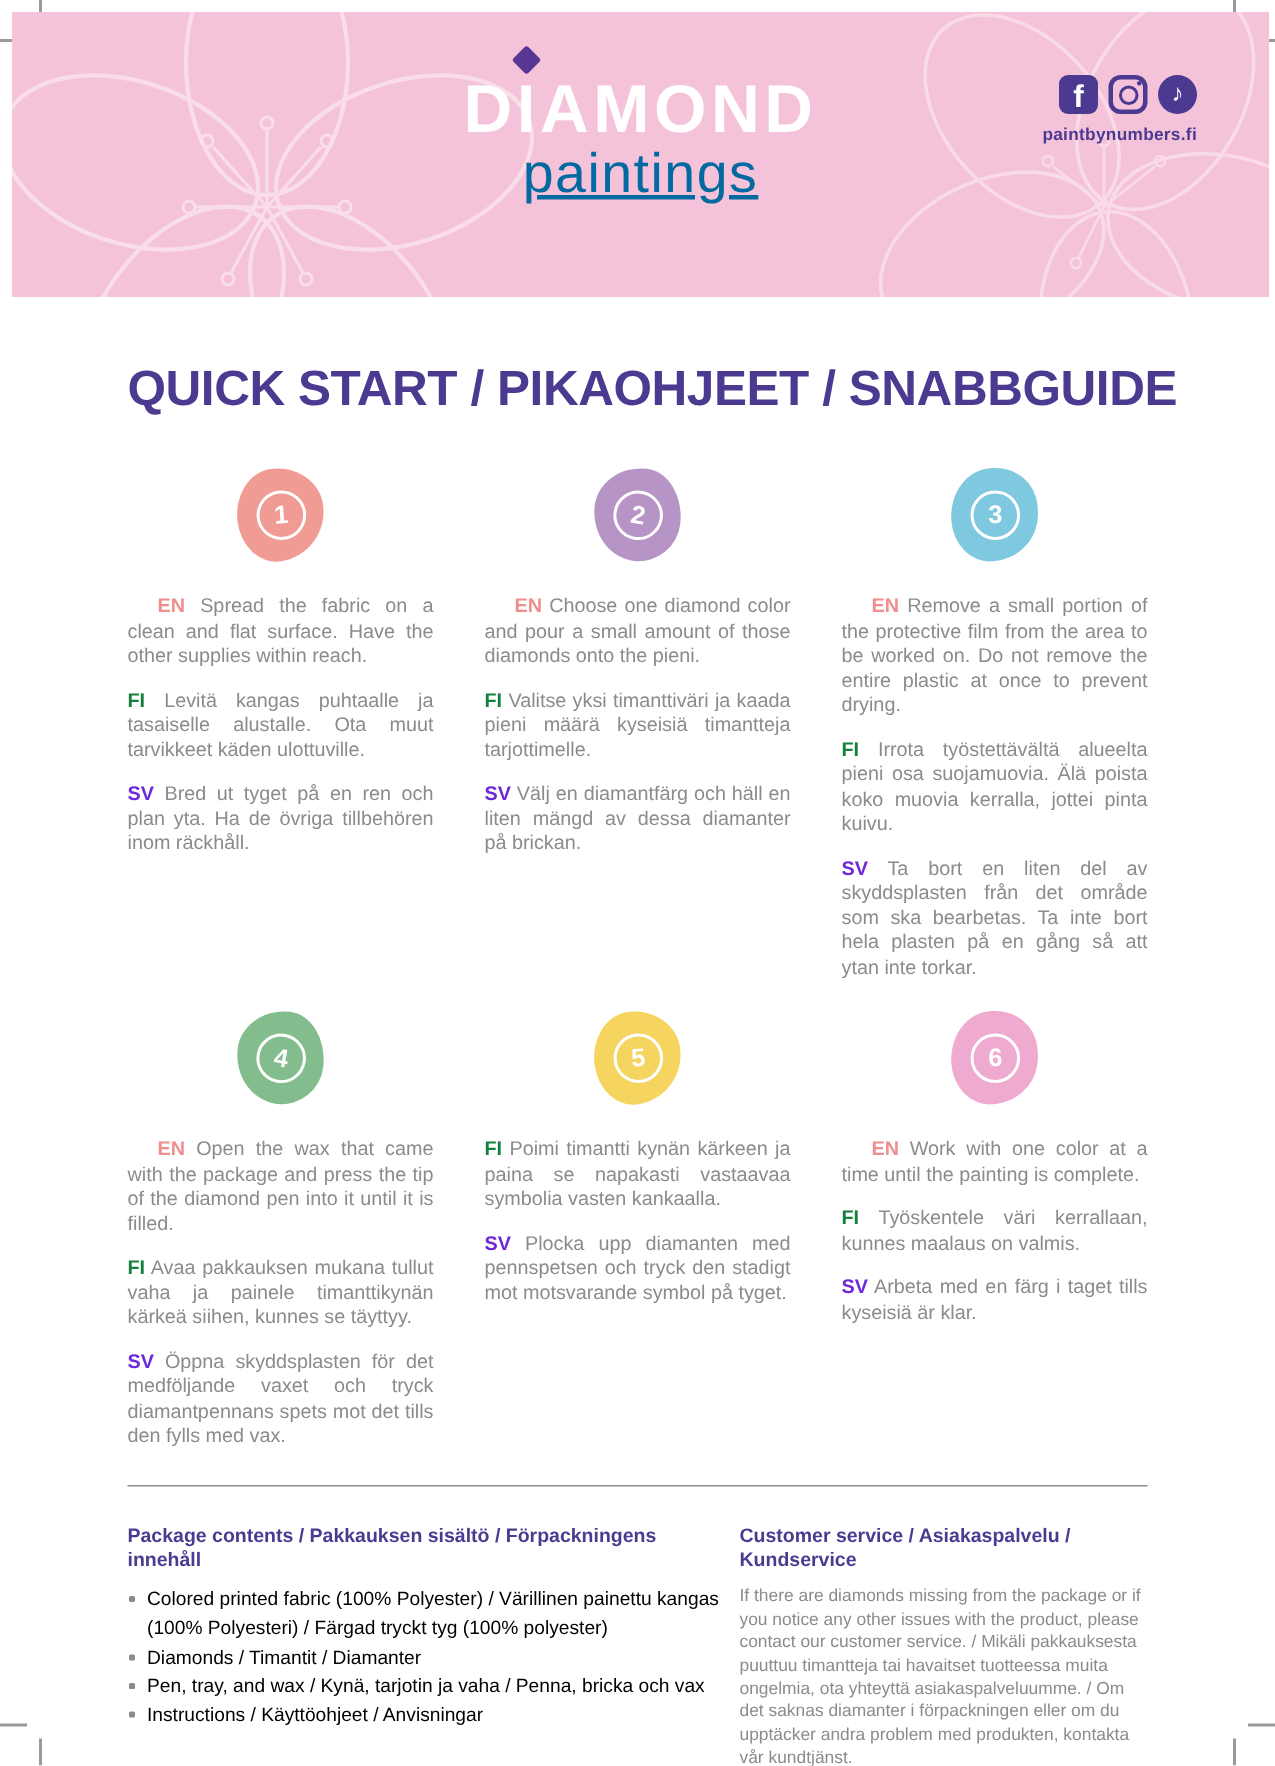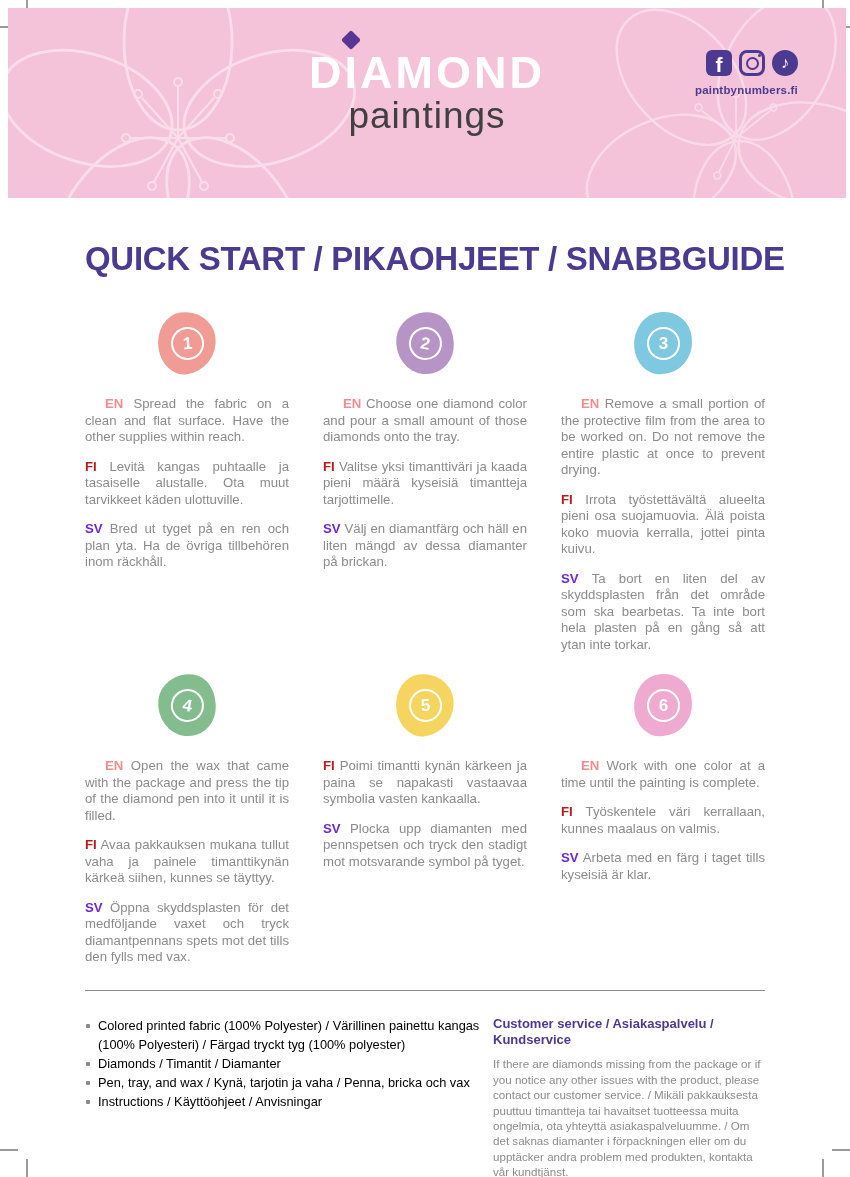--- a/index.html
+++ b/index.html
@@ -27,21 +27,21 @@
 
   .logo{position:absolute;left:50%;top:42px;transform:translateX(-50%);text-align:center;}
   .brand{
     position:relative;display:inline-block;color:#ffffff;font-weight:bold;
     font-size:45px;letter-spacing:3px;line-height:1;
   }
   .diamond-shape{
     position:absolute;left:18%;top:-17px;width:14px;height:14px;
     background:#5a3694;transform:translateX(-50%) rotate(45deg);border-radius:2px;
   }
-  .subtitle{color:#404040;font-size:37px;line-height:1.15;font-weight:500;letter-spacing:1px;}
+  .subtitle{color:#0369a1;font-size:37px;line-height:1.15;font-weight:500;letter-spacing:1px;text-decoration:underline;}
 
   .social{position:absolute;right:48px;top:42px;text-align:center;}
   .icons{display:flex;gap:7px;justify-content:flex-end;}
   .icon-fb{
     width:26px;height:26px;border-radius:6px;background:#4c3a91;color:#fff;
     font-weight:bold;font-size:21px;line-height:30px;text-align:center;overflow:hidden;
   }
   .icon-ig{width:26px;height:26px;border-radius:8px;border:3px solid #4c3a91;box-sizing:border-box;position:relative;}
   .icon-ig::before{
     content:"";position:absolute;left:50%;top:50%;width:9px;height:9px;margin:-6.5px 0 0 -6.5px;
@@ -69,21 +69,21 @@
   .blob-c{border-radius:50% 50% 56% 44% / 55% 45% 52% 48%;transform:rotate(-4deg);}
   .num-circle{
     width:29px;height:29px;border:2.5px solid #ffffff;border-radius:50%;
     display:flex;align-items:center;justify-content:center;
     color:#ffffff;font-weight:bold;font-size:17px;transform:rotate(4deg);
   }
   .para{margin:0 0 13px;color:#8b8b8b;font-size:13.2px;line-height:1.25;text-align:justify;}
   .para:last-child{margin-bottom:0;}
   .lbl{font-weight:bold;}
   .lbl-en{color:#f08d8d;padding-left:20px;}
-  .lbl-fi{color:#b91c1c;}
+  .lbl-fi{color:#15803d;}
   .lbl-sv{color:#6d28d9;}
 
   .divider{border:none;border-top:1px solid #8c8c8c;margin:24px 0 0;}
 
   .bottom{display:flex;margin-top:25px;}
   .bottom-left{width:400px;margin-right:8px;flex:none;}
   .bottom-right{flex:1;}
   .sec-heading{margin:0 0 7px;color:#4c3a91;font-size:13px;font-weight:bold;line-height:1.3;}
   .pack{list-style:none;margin:0;padding:0;color:#000000;font-size:12.8px;line-height:1.5;}
   .pack li{position:relative;padding-left:13px;}
@@ -178,21 +178,21 @@
       </div>
       <p class="para"><span class="lbl lbl-en">EN</span> <span>Spread the fabric on a clean and flat surface. Have the other supplies within reach.</span></p>
       <p class="para"><span class="lbl lbl-fi">FI</span> <span>Levitä kangas puhtaalle ja tasaiselle alustalle. Ota muut tarvikkeet käden ulottuville.</span></p>
       <p class="para"><span class="lbl lbl-sv">SV</span> <span>Bred ut tyget på en ren och plan yta. Ha de övriga tillbehören inom räckhåll.</span></p>
     </div>
 
     <div class="step">
       <div class="blob blob-b" style="background: rgb(183, 148, 198);">
         <div class="num-circle">2</div>
       </div>
-      <p class="para"><span class="lbl lbl-en">EN</span> <span>Choose one diamond color and pour a small amount of those diamonds onto the tray.</span></p>
+      <p class="para"><span class="lbl lbl-en">EN</span> <span>Choose one diamond color and pour a small amount of those diamonds onto the pieni.</span></p>
       <p class="para"><span class="lbl lbl-fi">FI</span> <span>Valitse yksi timanttiväri ja kaada pieni määrä kyseisiä timantteja tarjottimelle.</span></p>
       <p class="para"><span class="lbl lbl-sv">SV</span> <span>Välj en diamantfärg och häll en liten mängd av dessa diamanter på brickan.</span></p>
     </div>
 
     <div class="step">
       <div class="blob blob-c" style="background: rgb(127, 201, 224);">
         <div class="num-circle">3</div>
       </div>
       <p class="para"><span class="lbl lbl-en">EN</span> <span>Remove a small portion of the protective film from the area to be worked on. Do not remove the entire plastic at once to prevent drying.</span></p>
       <p class="para"><span class="lbl lbl-fi">FI</span> <span>Irrota työstettävältä alueelta pieni osa suojamuovia. Älä poista koko muovia kerralla, jottei pinta kuivu.</span></p>
@@ -224,20 +224,21 @@
       <p class="para"><span class="lbl lbl-fi">FI</span> <span>Työskentele väri kerrallaan, kunnes maalaus on valmis.</span></p>
       <p class="para"><span class="lbl lbl-sv">SV</span> <span>Arbeta med en färg i taget tills kyseisiä är klar.</span></p>
     </div>
 
   </div>
 
   <hr class="divider">
 
   <div class="bottom">
     <div class="bottom-left">
+      <h3 class="sec-heading">Package contents / Pakkauksen sisältö / Förpackningens innehåll</h3>
       <ul class="pack">
         <li>Colored printed fabric (100% Polyester)  / Värillinen painettu kangas (100% Polyesteri) / Färgad tryckt tyg (100% polyester)</li>
         <li>Diamonds / Timantit / Diamanter</li>
         <li>Pen, tray, and wax / Kynä, tarjotin ja vaha / Penna, bricka och vax</li>
         <li>Instructions / Käyttöohjeet / Anvisningar</li>
       </ul>
       <p class="country">
         
         
       </p>

